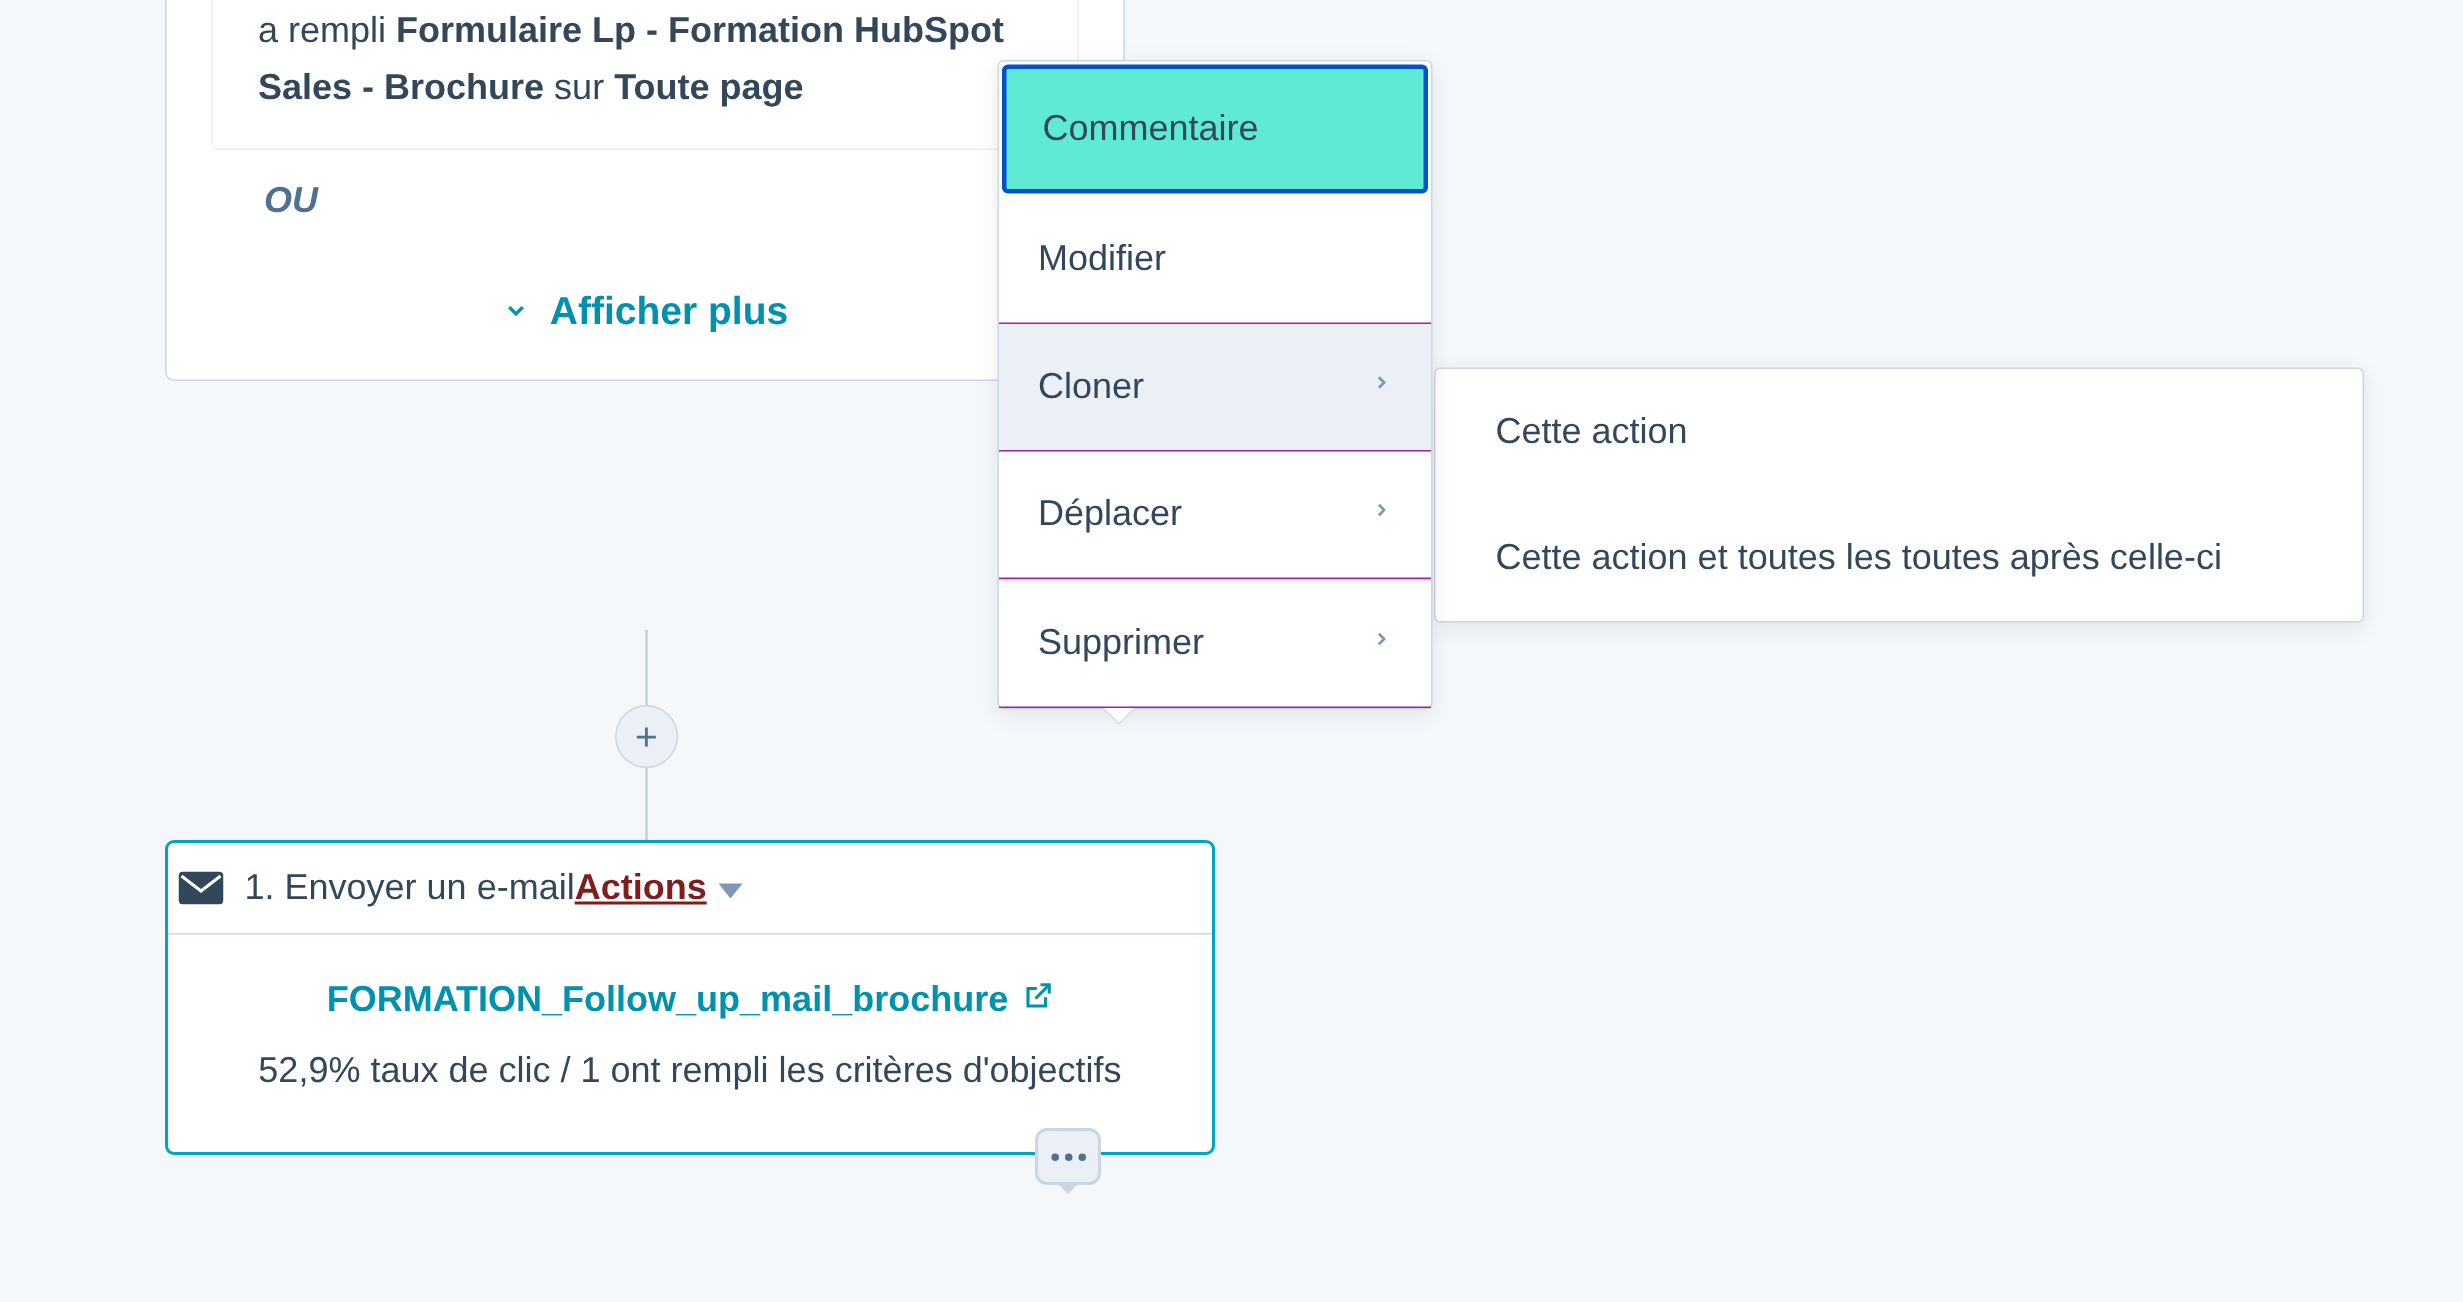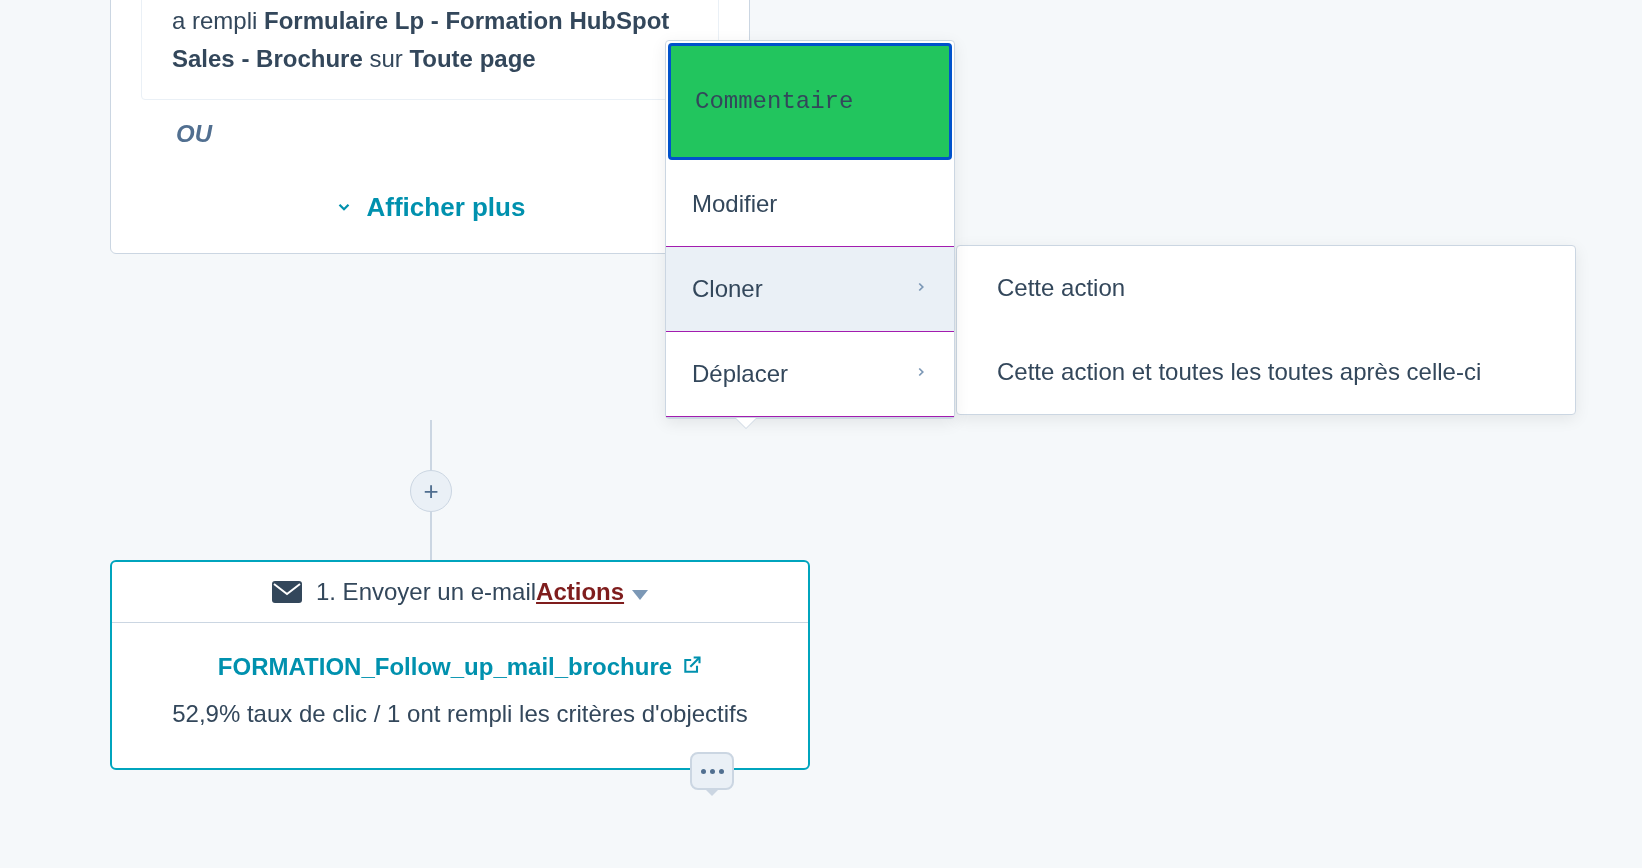--- a/index.html
+++ b/index.html
@@ -88,22 +88,22 @@
     left: 110px;
     top: 560px;
     width: 700px;
     background: #fff;
     border: 2px solid #00a4bd;
     border-radius: 6px;
   }
   .action-header {
     display: flex;
     align-items: center;
-    justify-content: center;
-    padding: 16px 20px;
+    justify-content: flex-start;
+    padding: 16px 7px;
     border-bottom: 1px solid #cbd6e2;
   }
   .action-header-left {
     display: flex;
     align-items: center;
     gap: 14px;
     font-size: 24px;
     color: #33475b;
   }
   .mail-icon svg { width: 30px; height: 22px; display: block; }
@@ -181,25 +181,24 @@
     color: #33475b;
     display: flex;
     align-items: center;
     justify-content: space-between;
     cursor: pointer;
     border-bottom: 1px solid #a21caf;
   }
   .dropdown-item:last-child { border-bottom: none; }
   .dropdown-item.highlighted {
     border: 3px solid #0052cc;
-    background: #22c55e;
+    background: #5eead4;
     border-radius: 4px;
     margin: 2px;
-    padding: 42px 24px;
-    font-family: Liberation Mono, monospace;
+    padding: 26px 24px;
   }
   .dropdown-item.hover { background: #eaf0f6; }
   .dropdown-item svg { width: 14px; height: 20px; color: #7c98b6; }
   .dropdown-sep {
     height: 1px;
     background: #cbd6e2;
   }
   .dropdown-tail {
     position: absolute;
     bottom: -10px;
@@ -322,20 +321,28 @@
     </div>
     <div class="dropdown-item">
       <span>Déplacer</span>
       <span>
         <svg viewBox="0 0 24 24" fill="none" stroke="currentColor" stroke-width="3">
             <polyline points="9 6 15 12 9 18"></polyline>
           </svg>
       </span>
     </div>
     <div class="dropdown-sep"></div>
+    <div class="dropdown-item">
+      <span>Supprimer</span>
+      <span>
+        <svg viewBox="0 0 24 24" fill="none" stroke="currentColor" stroke-width="3">
+            <polyline points="9 6 15 12 9 18"></polyline>
+          </svg>
+      </span>
+    </div>
     <div class="dropdown-tail"></div>
   </div>
 
   <div class="submenu">
     <div class="submenu-item">
       <span>Cette action</span>
     </div>
     <div class="submenu-item">
       <span>Cette action et toutes les toutes après celle-ci</span>
     </div>

